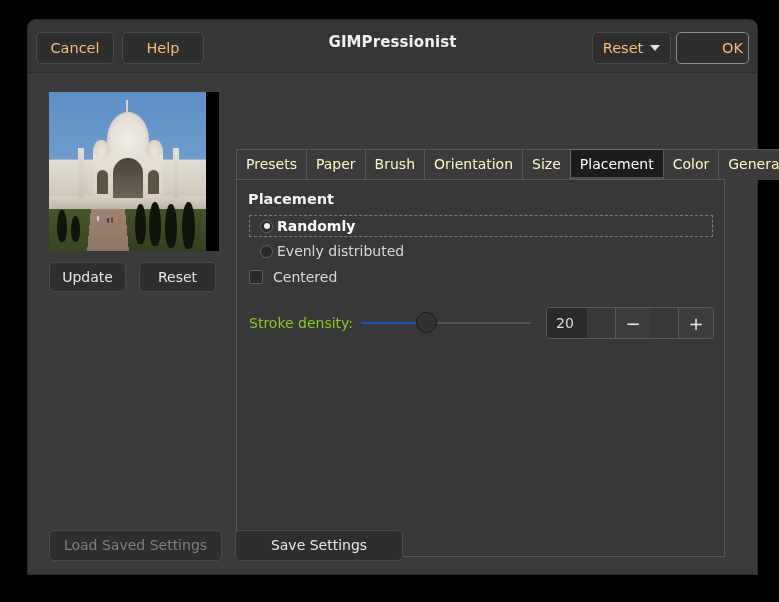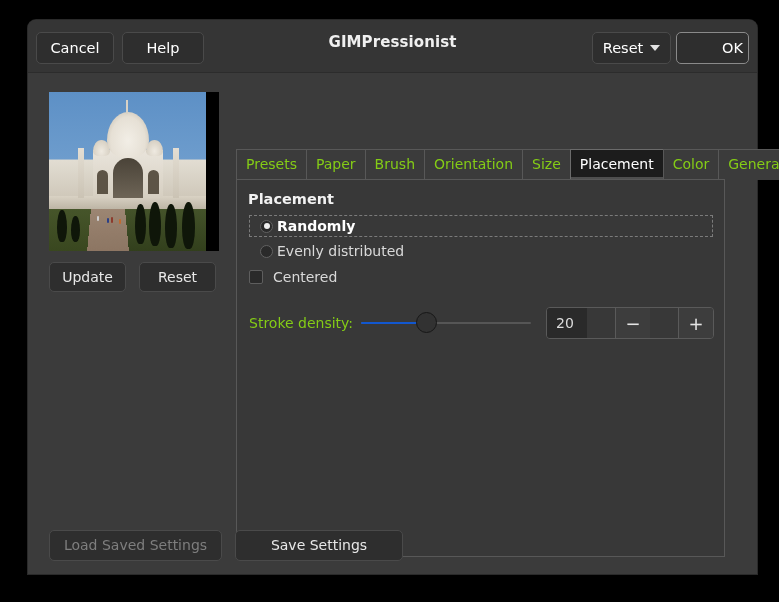--- a/index.html
+++ b/index.html
@@ -31,21 +31,21 @@
     border-radius: 8px 8px 0 0;
     border-bottom: 1px solid #2c2c2c;
   }
   .tb-btn {
     position: absolute;
     top: 12px;
     height: 32px;
     background: #2e2e2e;
     border: 1px solid #4a4a4a;
     border-radius: 5px;
-    color: #ffffff;
+    color: #fdba74;
     font-size: 14.5px;
     line-height: 30px;
     text-align: center;
     box-sizing: border-box;
     cursor: pointer;
     user-select: none;
   }
   #btn-cancel { left: 8px;  width: 78px; }
   #btn-help   { left: 94px; width: 82px; }
   #btn-reset  { right: 86px; width: 79px; background: #2e2e2e; }
@@ -200,21 +200,21 @@
     display: flex;
     align-items: flex-end;
     height: 31px;
   }
   .tab {
     height: 31px;
     box-sizing: border-box;
     padding: 0 9px;
     font-size: 14px;
     line-height: 29px;
-    color: #84cc16;
+    color: #fef9c3;
     background: #3b3b3b;
     border: 1px solid #585858;
     border-bottom: none;
     margin-right: -1px;
     cursor: pointer;
     user-select: none;
     white-space: nowrap;
   }
   .tab.selected {
     background: #1c1c1c;

